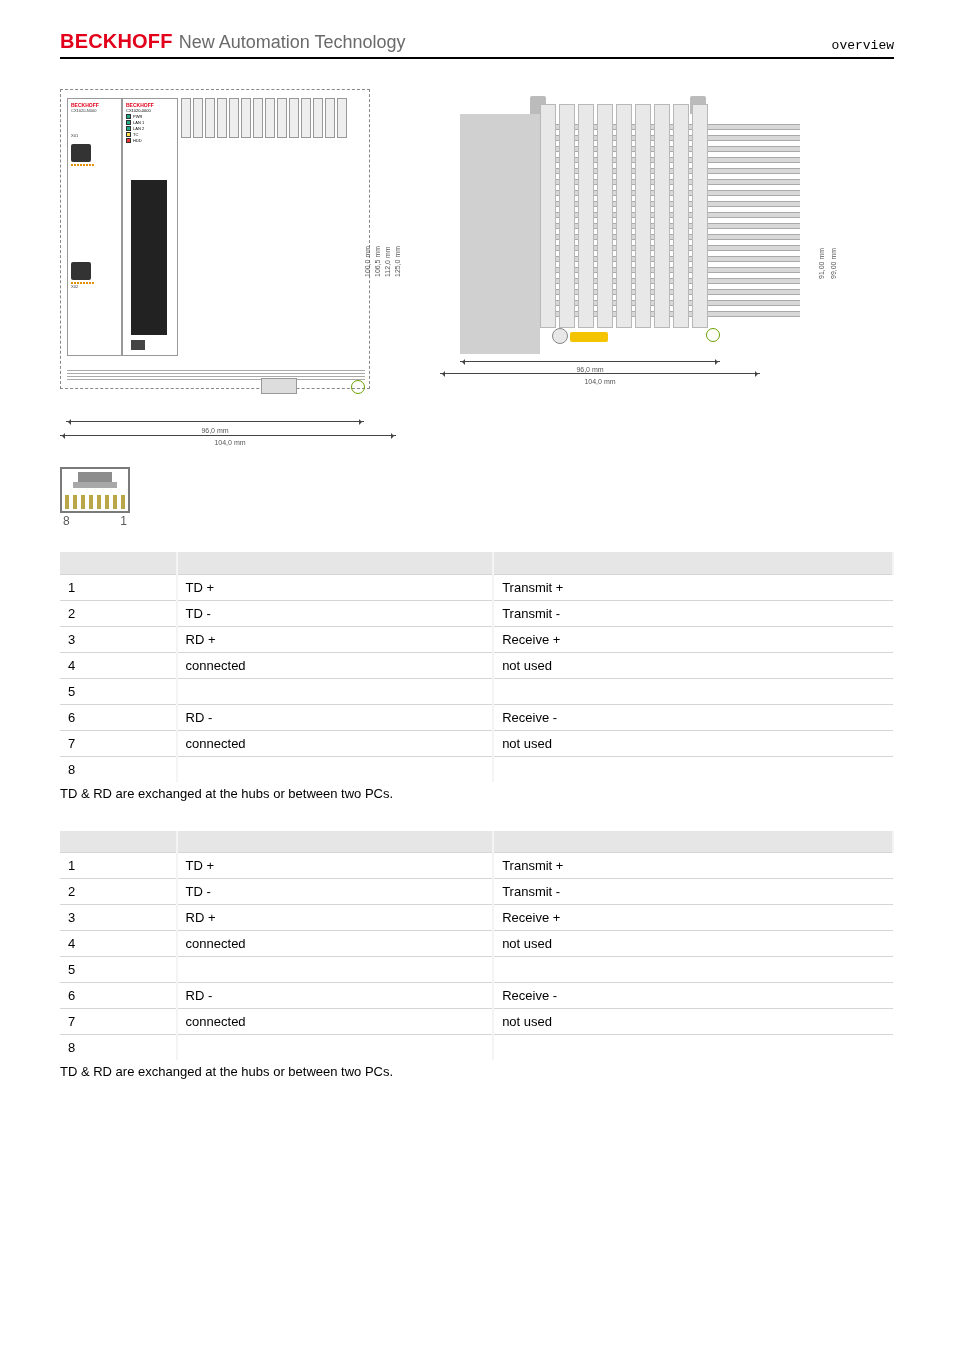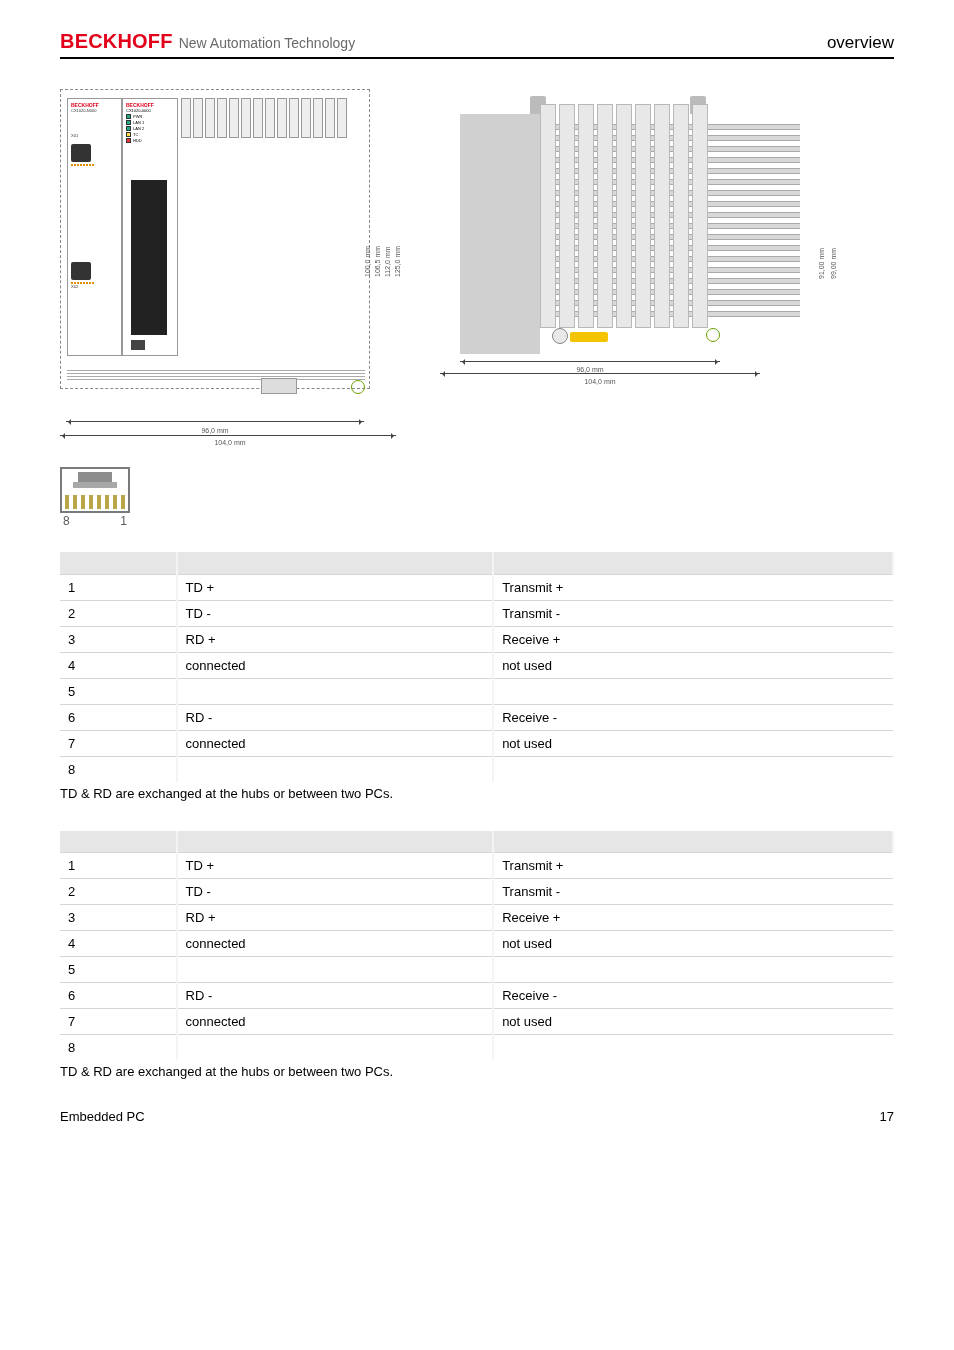--- a/index.html
+++ b/index.html
@@ -28,24 +28,25 @@
     gap: 6px;
   }
   .logo-text {
     font-weight: 900;
     color: #e2001a;
     font-size: 20px;
     letter-spacing: 0.2px;
   }
   .logo-tagline {
     color: #6a6a6a;
-    font-size: 14px;
+    font-size: 18px;
   }
   .header-right {
-    font-size: 17px;
+    font-size: 13px;
+    font-family: Liberation Mono, monospace;
   }
   .diagrams-row {
     display: flex;
     gap: 40px;
     margin-bottom: 18px;
   }
   .diagram-box {
     flex: 0 0 auto;
   }
   
@@ -453,18 +454,14 @@
         </tr>
         <tr>
           <td>8</td>
           <td></td>
           <td></td>
         </tr>
       </tbody>
   </table>
   <p class="table-note">TD &amp; RD are exchanged at the hubs or between two PCs.</p>
 
-  <div class="footer-row">
-    <span>Embedded PC</span>
-    <span>17</span>
-  </div>
 
 </div>
 
 </body></html>

